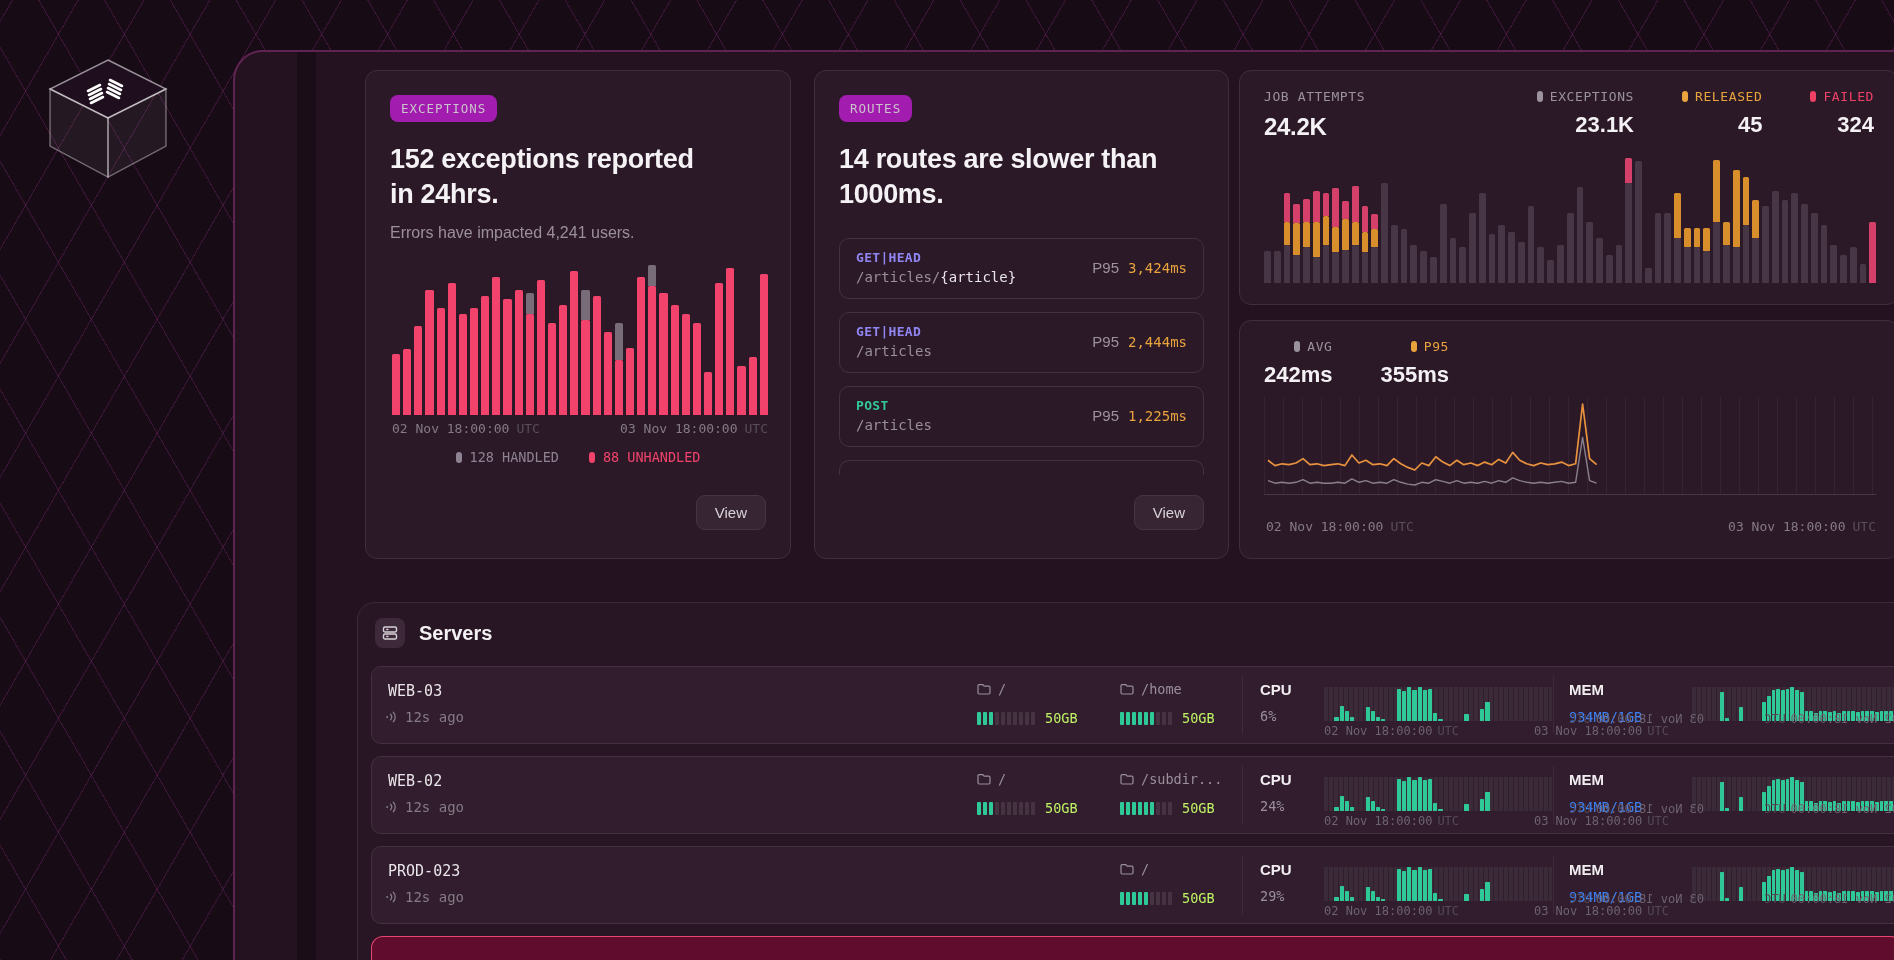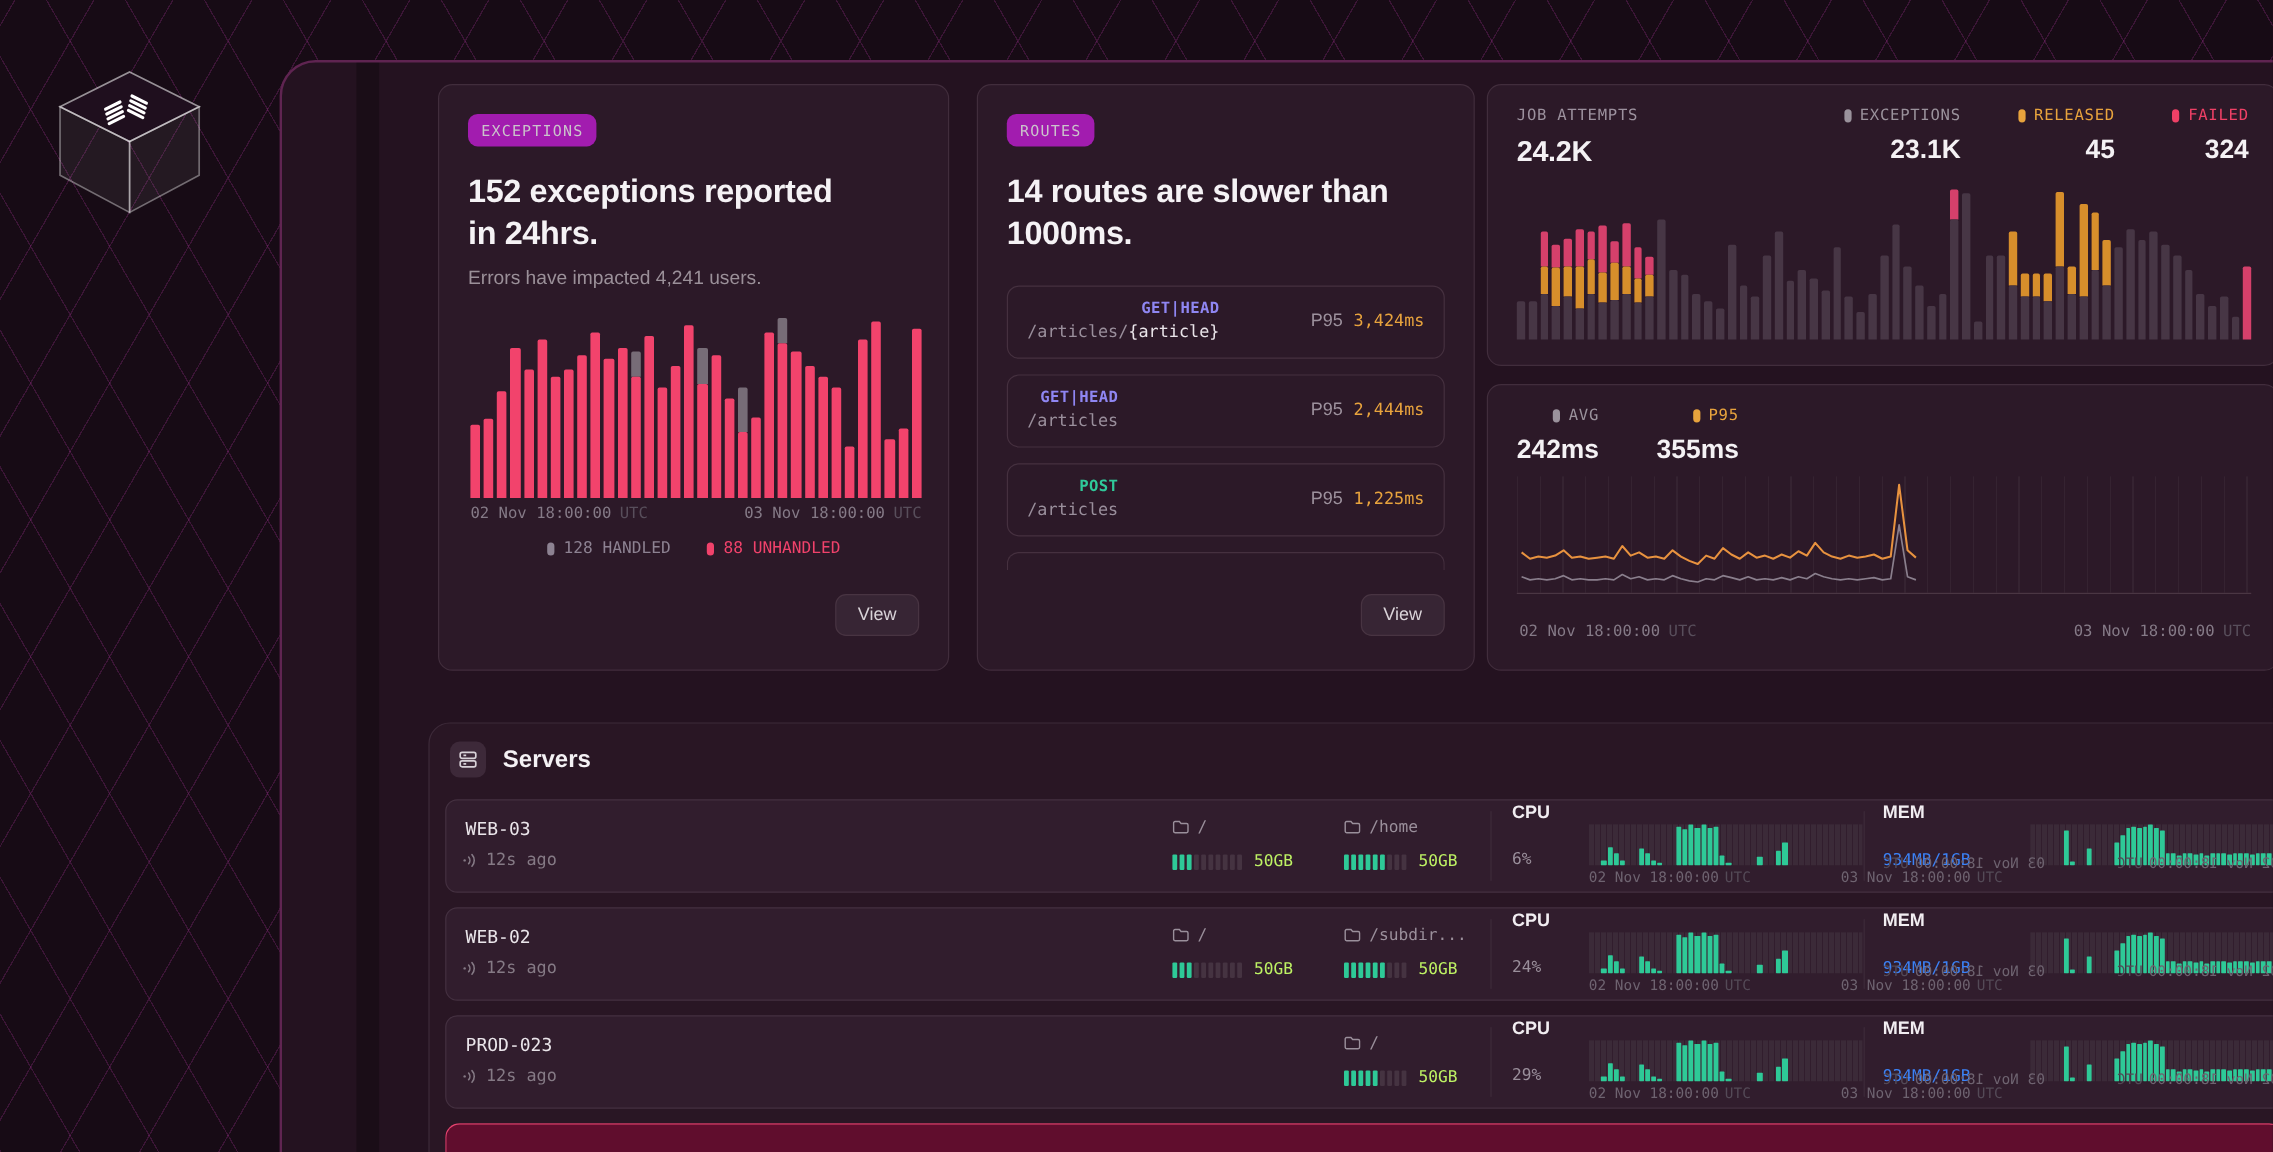--- a/index.html
+++ b/index.html
@@ -72,21 +72,21 @@
   }
   .legend-item { display:flex; align-items:center; gap:8px; }
   .pill { width:6px; height:11px; border-radius:3px; display:inline-block; }
 
   
   .route-rows { margin-top:26px; display:flex; flex-direction:column; gap:13px; }
   .route-row {
     border:1px solid #45303f; border-radius:10px; padding:11px 16px 13px;
     display:flex; align-items:center; justify-content:space-between; cursor:pointer;
   }
-  .route-left { display:flex; flex-direction:column; gap:4px; font-family:"DejaVu Sans Mono", monospace;align-items:flex-end; }
+  .route-left { display:flex; flex-direction:column; gap:4px; font-family:"DejaVu Sans Mono", monospace; }
   .route-method { font-size:13px; font-weight:bold; letter-spacing:0.3px; }
   .route-path { font-size:14px; color:#9a8f9c; }
   .route-path .em { color:#e9e4e9; }
   .route-right { display:flex; align-items:center; gap:9px; }
   .route-p95-label { font-size:15px; color:#9d919d; }
   .route-p95-val { font-family:"DejaVu Sans Mono", monospace; font-size:14px; color:#e8a33d; }
   .route-row-partial { border:1px solid #45303f; border-bottom:none; border-radius:10px 10px 0 0; height:15px; }
 
   
   .job-head { display:flex; justify-content:space-between; align-items:flex-start; }
@@ -134,21 +134,21 @@
   .sr-disk-1 { left:605px; } .sr-disk-2 { left:748px; }
   .sr-disk .dpath { position:absolute; left:0; top:14px; display:flex; align-items:center; gap:7px;
     font-family:"DejaVu Sans Mono", monospace; font-size:13.5px; color:#9a8f9b; }
   .sr-disk .dgauge { position:absolute; left:0; top:43px; display:flex; align-items:center; gap:10px; }
   .ticks { display:flex; gap:2px; }
   .tick { width:4px; height:13px; border-radius:1px; background:#453341; }
   .tick.on { background:#2ec997; }
   .dsize { font-family:"DejaVu Sans Mono", monospace; font-size:13.5px; color:#bef264; }
   .sr-div { position:absolute; top:9px; bottom:9px; width:0; border-left:1px solid #3e2b3a; }
   .sr-div-1 { left:870px; } .sr-div-2 { left:1181px; }
-  .sr-cpu-label, .sr-mem-label { position:absolute; top:2px; font-size:15px; font-weight:700; color:#f1edf1; }
+  .sr-cpu-label, .sr-mem-label { position:absolute; top:14px; font-size:15px; font-weight:700; color:#f1edf1; }
   .sr-cpu-label { left:888px; } .sr-mem-label { left:1197px; }
   .sr-cpu-pct { position:absolute; left:888px; top:41px;
     font-family:"DejaVu Sans Mono", monospace; font-size:13.5px; color:#9a8f9b; }
   .sr-mem-val { position:absolute; left:1197px; top:42px;
     font-family:"DejaVu Sans Mono", monospace; font-size:13.5px; color:#3b82f6; }
   .spark { position:absolute; top:20px; height:34px; display:flex; align-items:flex-end; gap:1px;
     background:repeating-linear-gradient(90deg, #3b2a38 0 4px, transparent 4px 5px); }
   .sr-cpu-spark { left:952px; width:228px; }
   .sr-mem-spark { left:1320px; width:205px; }
   .spark .scol { flex:1; display:flex; flex-direction:column; justify-content:flex-end; height:100%; }

